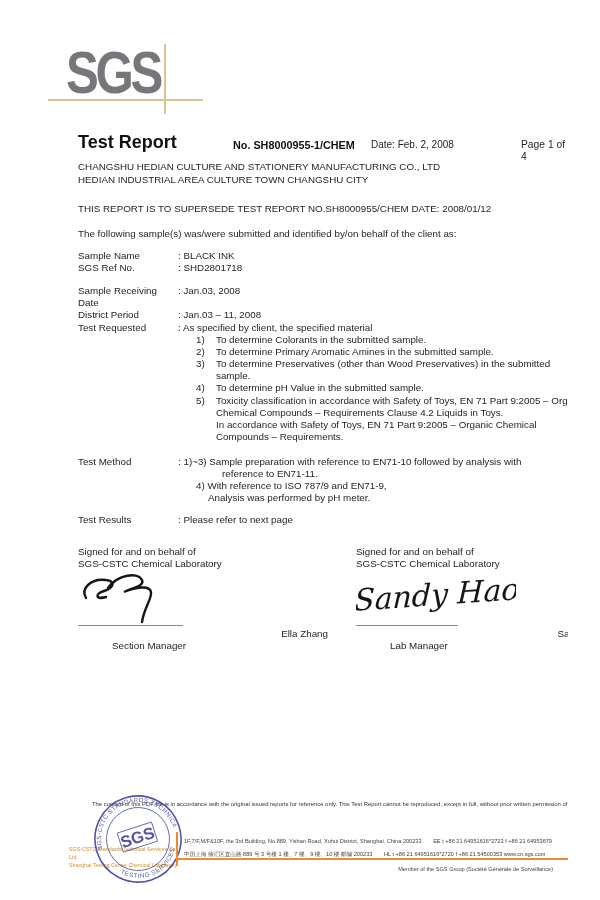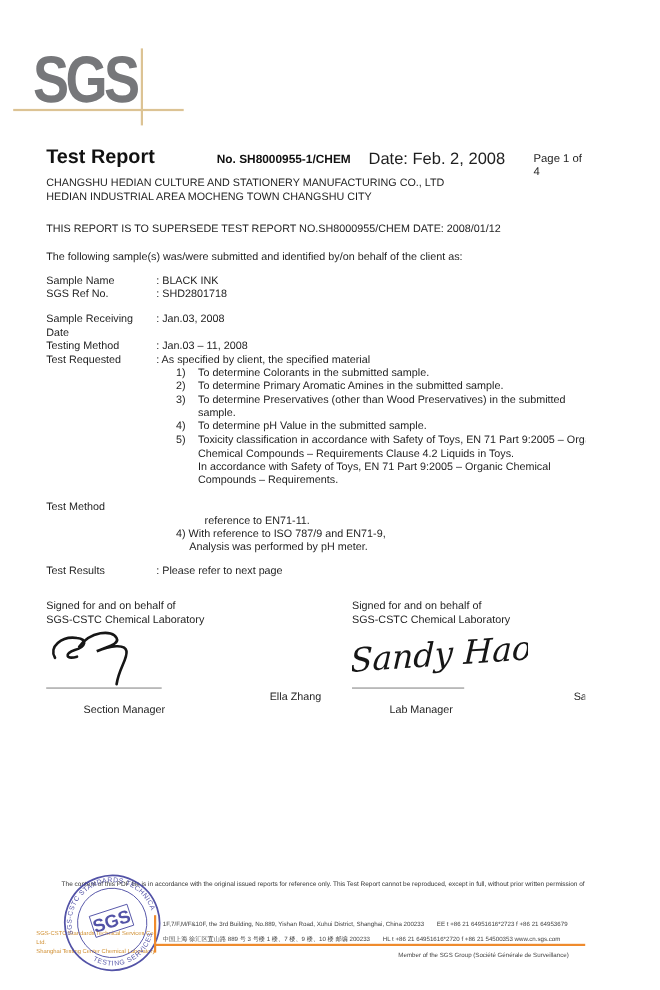--- a/index.html
+++ b/index.html
@@ -1,28 +1,28 @@
 <!DOCTYPE html>
 <html><head>
 <meta charset="utf-8">
 <style>
   html,body{margin:0;padding:0;background:#ffffff;}
   .page{position:relative;width:532px;height:900px;background:#fff;overflow:hidden;
-        font-family:"Liberation Sans",sans-serif;color:#1e1e1e;font-size:9.8px;line-height:12.1px;}
+        font-family:"Liberation Sans",sans-serif;color:#1e1e1e;font-size:9.8px;line-height:12.1px;margin-left:36px;}
 
   
   .logo-text{position:absolute;left:30px;top:44px;font-size:60px;font-weight:bold;color:#76777a;
              letter-spacing:-4px;transform:scale(0.82,1.0);transform-origin:top left;line-height:58px;}
   .cross-v{position:absolute;left:128px;top:44px;width:2px;height:70px;background:#dcc394;}
   .cross-h{position:absolute;left:12px;top:99px;width:155px;height:2px;background:#dcc394;}
 
   
   .h-title{position:absolute;left:42px;top:136px;font-size:18px;font-weight:bold;color:#111;}
   .h-no{position:absolute;left:197px;top:139px;font-size:10.8px;font-weight:bold;color:#111;}
-  .h-date{position:absolute;left:335px;top:139px;font-size:15px;}
+  .h-date{position:absolute;left:335px;top:139px;font-size:10px;}
   .h-page{position:absolute;left:485px;top:139px;font-size:10.3px;}
 
   
   .blk{position:absolute;left:42px;width:508px;}
   .client{top:160px;line-height:13px;}
   .supersede{top:203px;}
   .intro{top:228px;}
   .samp1{top:250px;}
   .samp2{top:285px;}
   .row{display:flex;}
@@ -68,21 +68,21 @@
     <div class="cross-h"></div>
   </div>
 
   <div class="h-title">Test Report</div>
   <div class="h-no">No. SH8000955-1/CHEM</div>
   <div class="h-date">Date: Feb. 2, 2008</div>
   <div class="h-page">Page 1 of 4</div>
 
   <div class="blk client">
     <div>CHANGSHU HEDIAN CULTURE AND STATIONERY MANUFACTURING CO., LTD</div>
-    <div>HEDIAN INDUSTRIAL AREA MOCHENG TOWN CHANGSHU CITY</div>
+    <div>HEDIAN INDUSTRIAL AREA CULTURE TOWN CHANGSHU CITY</div>
   </div>
 
   <div class="blk supersede">THIS REPORT IS TO SUPERSEDE TEST REPORT NO.SH8000955/CHEM DATE: 2008/01/12</div>
 
   <div class="blk intro">The following sample(s) was/were submitted and identified by/on behalf of the client as:</div>
 
   <div class="blk samp1">
     <div class="row">
       <span class="lbl">Sample Name</span>
       <span>: BLACK INK</span>
@@ -91,21 +91,21 @@
       <span class="lbl">SGS Ref No.</span>
       <span>: SHD2801718</span>
     </div>
   </div>
   <div class="blk samp2">
     <div class="row">
       <span class="lbl">Sample Receiving Date</span>
       <span>: Jan.03, 2008</span>
     </div>
     <div class="row">
-      <span class="lbl">Testing Method</span>
+      <span class="lbl">District Period</span>
       <span>: Jan.03 – 11, 2008</span>
     </div>
   </div>
 
   <div class="blk treq">
     <div class="row">
       <span class="lbl">Test Requested</span>
       <span>: As specified by client, the specified material</span>
     </div>
     <div class="items">
@@ -131,20 +131,21 @@
           <span>Toxicity classification in accordance with Safety of Toys, EN 71 Part 9:2005 – Organic Chemical Compounds – Requirements Clause 4.2 Liquids in Toys.</span><br>
           <span>In accordance with Safety of Toys, EN 71 Part 9:2005 – Organic Chemical Compounds – Requirements.</span>
         </span>
       </div>
     </div>
   </div>
 
   <div class="blk tmeth">
     <div class="row">
       <span class="lbl">Test Method</span>
+      <span>: 1)~3) Sample preparation with reference to EN71-10 followed by analysis with</span>
     </div>
     <div class="m-ind1">reference to EN71-11.</div>
     <div class="m-ind2">4) With reference to ISO 787/9 and EN71-9,</div>
     <div class="m-ind3">Analysis was performed by pH meter.</div>
   </div>
 
   <div class="blk tres">
     <div class="row">
       <span class="lbl">Test Results</span>
       <span>: Please refer to next page</span>

